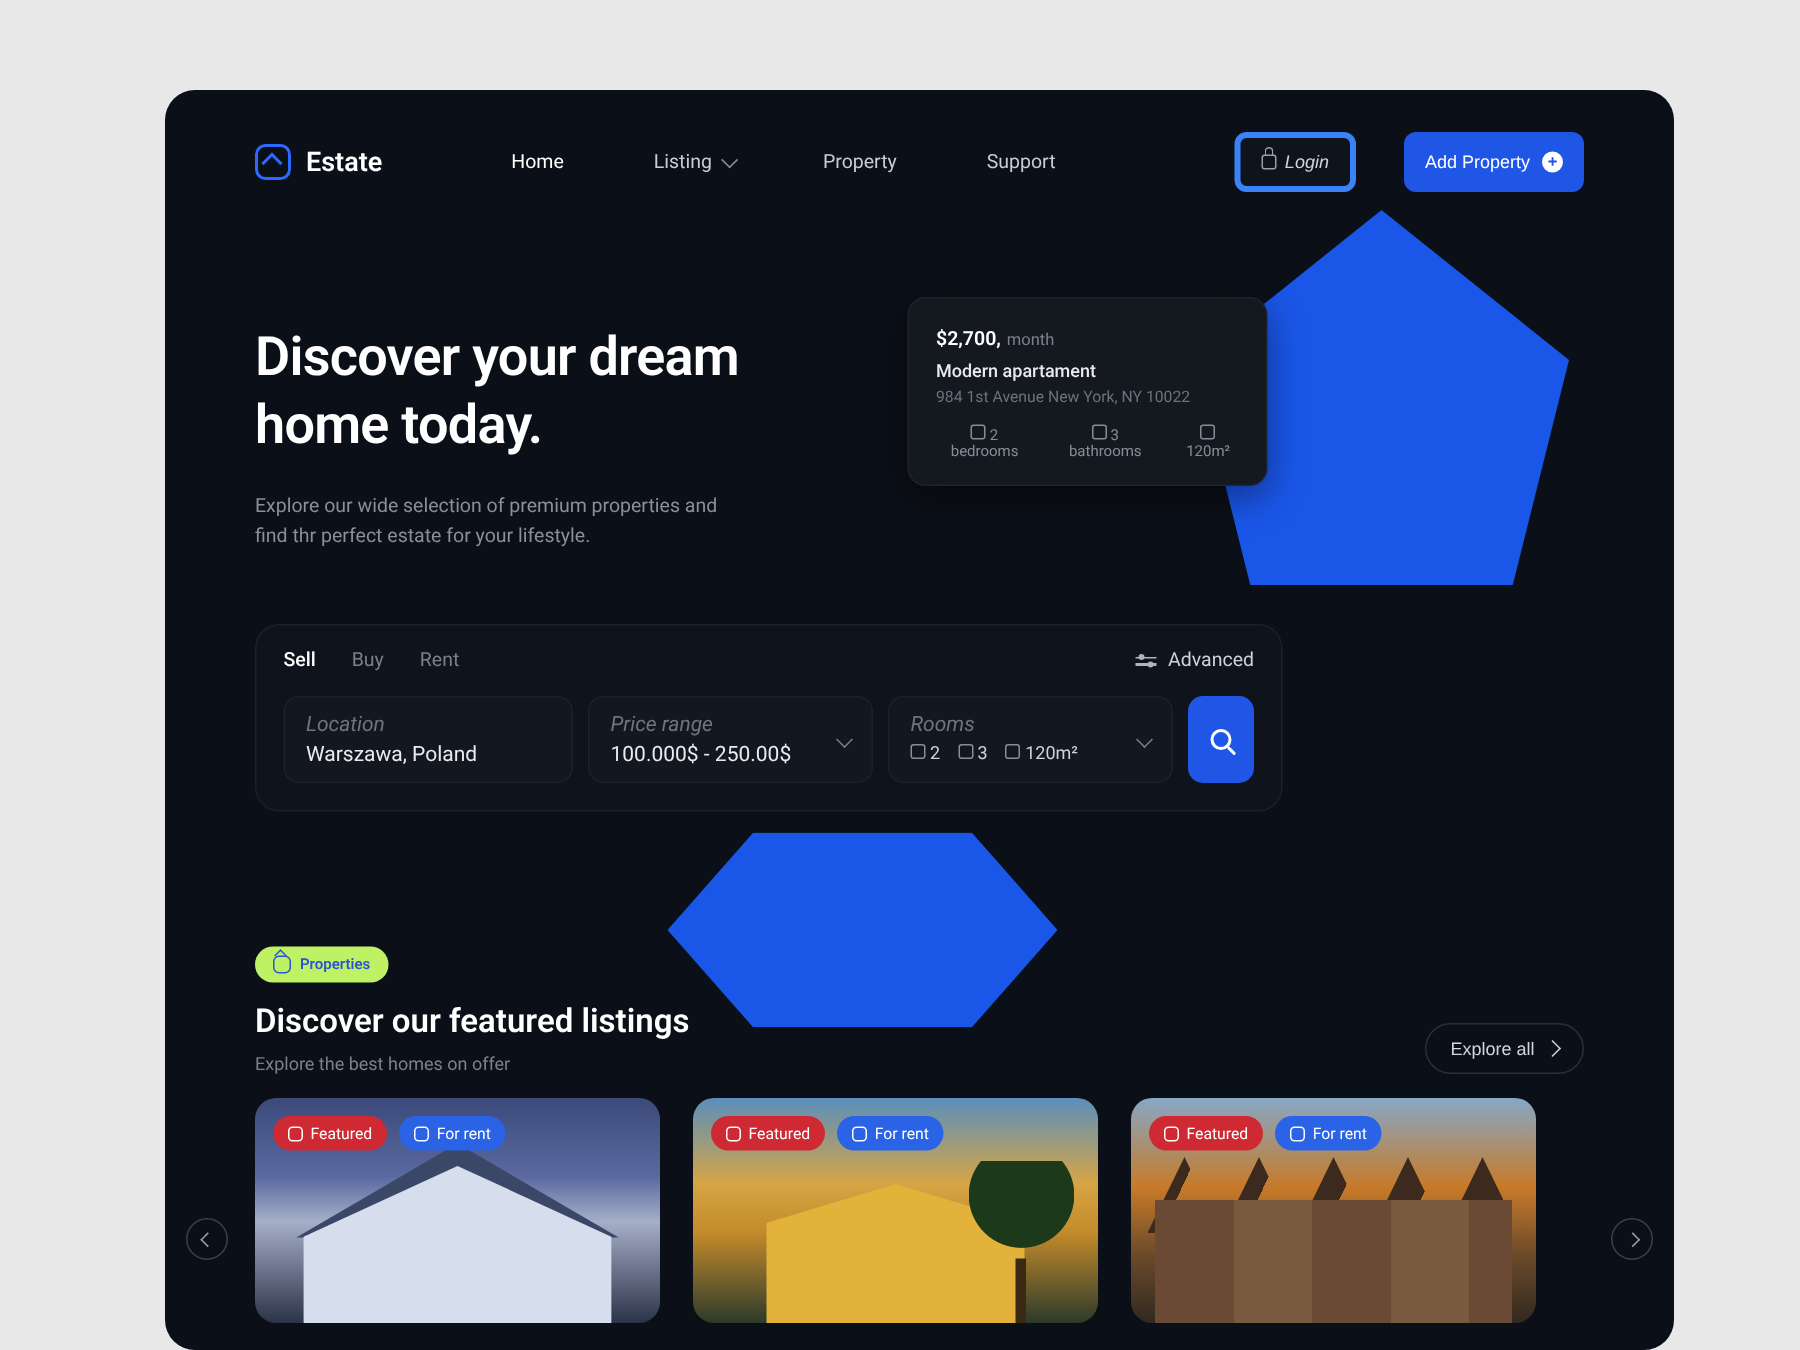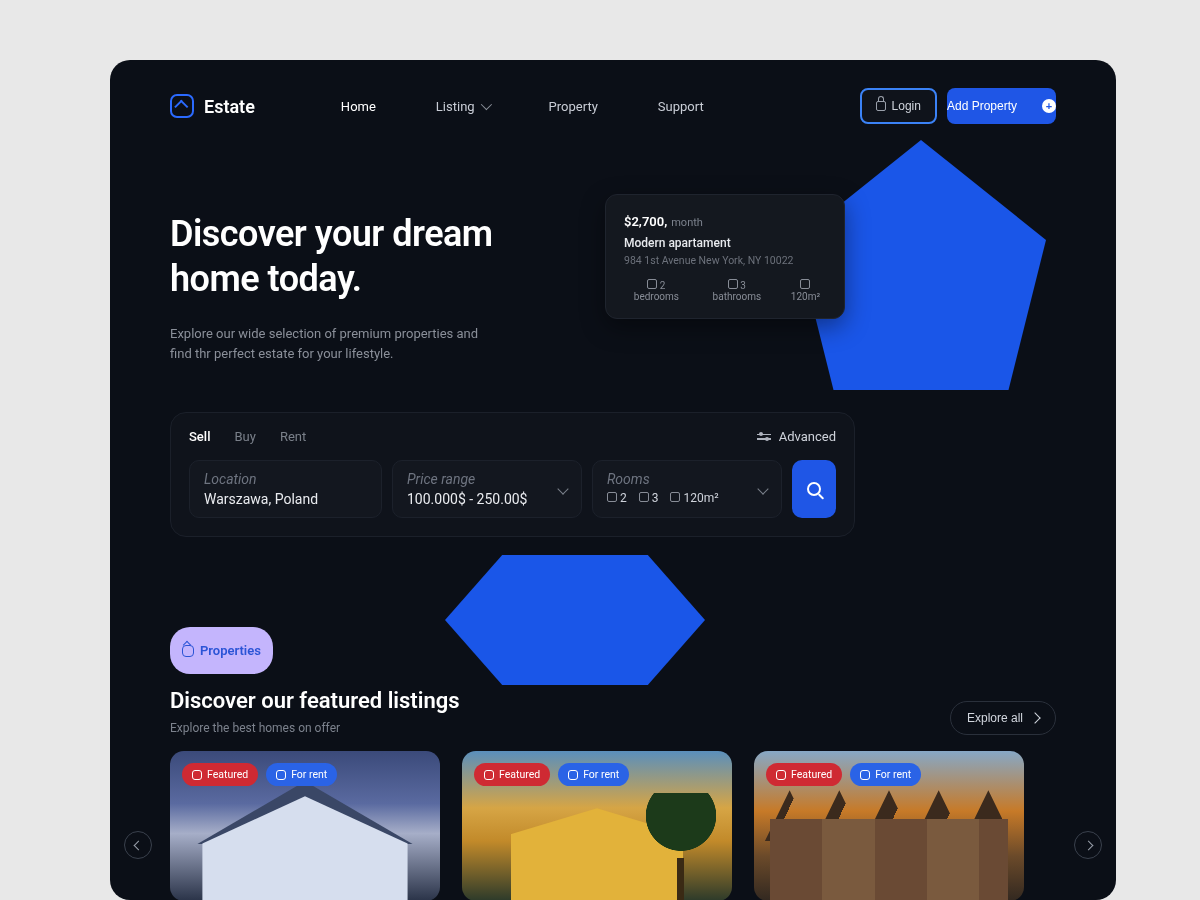--- a/index.html
+++ b/index.html
@@ -61,29 +61,29 @@
     transform: rotate(45deg) translateY(1px);
   }
   .logo-text { color:#fff; font-size: 18px; font-weight: 600; }
   .nav { display:flex; gap: 28px; margin-left: 20px;}
   .nav a { color:#c9cdd6; font-size: 13px; text-decoration:none; display:flex;align-items:center;gap:6px; cursor:pointer;padding-left:32px;}
   .nav a.active { color:#fff; }
   .chev { width:8px;height:8px;border:1.5px solid #8a8f99;border-top:none;border-left:none;transform:rotate(45deg) translateY(-2px);}
   .header-right { margin-left:auto; display:flex; gap:10px; }
   .btn-login {
     background: rgba(255,255,255,0.02);
-    border:2px solid #3b82f6;
+    border:4px solid #3b82f6;
     color:#d0d4dc; font-size:12px;
     padding:9px 14px; border-radius:8px;
-    display:flex;align-items:center;gap:6px;cursor:pointer;
+    display:flex;align-items:center;gap:6px;cursor:pointer;font-style:italic;
   }
   .btn-add {
     background:#1f56e6;color:#fff;border:none;
-    font-size:12px;padding:9px 0;border-radius:8px;
-    display:flex;align-items:center;gap:25px;cursor:pointer;font-weight:500;
+    font-size:12px;padding:9px 14px;border-radius:8px;
+    display:flex;align-items:center;gap:8px;cursor:pointer;font-weight:500;margin-left:22px;
   }
   .plus-circ{width:14px;height:14px;border-radius:50%;background:#fff;color:#1f56e6;display:flex;align-items:center;justify-content:center;font-weight:700;font-size:11px;line-height:1;}
   .lock-icon{width:10px;height:10px;border:1.5px solid #9aa0ab;border-radius:2px;position:relative;}
   .lock-icon::before{content:"";position:absolute;top:-6px;left:1px;width:4px;height:5px;border:1.5px solid #9aa0ab;border-bottom:none;border-radius:4px 4px 0 0;}
 
   
   .hero { display:flex; margin-top: 88px; gap: 40px; position:relative; z-index:2;}
   .hero-left { max-width: 480px;}
   .hero-title { color:#fff; font-size: 36px; font-weight:600; line-height:1.25; letter-spacing:-0.5px;}
   .hero-sub { color:#8a8f99; font-size:13px; line-height:1.55; margin-top:22px; max-width:320px;}
@@ -120,21 +120,21 @@
   .field .val{color:#e9ebef;font-size:14px;margin-top:4px;}
   .field-sm{flex:0 0 190px;}
   .field .chev2{position:absolute;right:14px;top:50%;transform:translateY(-50%) rotate(45deg);width:8px;height:8px;border:1.5px solid #7a808a;border-top:none;border-left:none;}
   .rooms-val{display:flex;gap:12px;align-items:center;color:#cfd3db;font-size:12px;margin-top:4px;}
   .search-btn{flex:0 0 44px;background:#1f56e6;border:none;border-radius:10px;display:flex;align-items:center;justify-content:center;cursor:pointer;}
   .mag{width:14px;height:14px;border:2px solid #fff;border-radius:50%;position:relative;}
   .mag::after{content:"";position:absolute;width:2px;height:7px;background:#fff;bottom:-6px;right:-3px;transform:rotate(-45deg);border-radius:2px;}
 
   
   .section { margin-top: 90px; position:relative; z-index:2;}
-  .pill{background:#c4b5fd;color:#2b54d6;font-size:13px;font-weight:600;padding:16px 12px;border-radius:20px;display:inline-flex;align-items:center;gap:6px;}
+  .pill{background:#bef264;color:#2b54d6;font-size:10px;font-weight:600;padding:6px 12px;border-radius:20px;display:inline-flex;align-items:center;gap:6px;}
   .pill-ico{width:12px;height:12px;border:1.8px solid #2b54d6;border-radius:4px;position:relative;}
   .pill-ico::after{content:"";position:absolute;width:5px;height:5px;border:1.8px solid #2b54d6;border-bottom:none;border-right:none;transform:rotate(45deg);top:-4px;left:1px;}
   .sec-head{display:flex;align-items:flex-end;justify-content:space-between;margin-top:14px;}
   .sec-title{color:#fff;font-size:22px;font-weight:600;}
   .sec-sub{color:#7c828d;font-size:12px;margin-top:8px;}
   .explore{background:transparent;border:1px solid #2a303b;color:#d2d6de;font-size:12px;padding:9px 16px;border-radius:20px;display:flex;align-items:center;gap:8px;cursor:pointer;}
   .arrow-r{width:8px;height:8px;border:1.5px solid #d2d6de;border-bottom:none;border-left:none;transform:rotate(45deg);}
 
   .cards-row{display:flex;gap:22px;margin-top:16px;position:relative;}
   .prop-card{flex:0 0 270px;height:150px;border-radius:14px;position:relative;overflow:hidden;}

